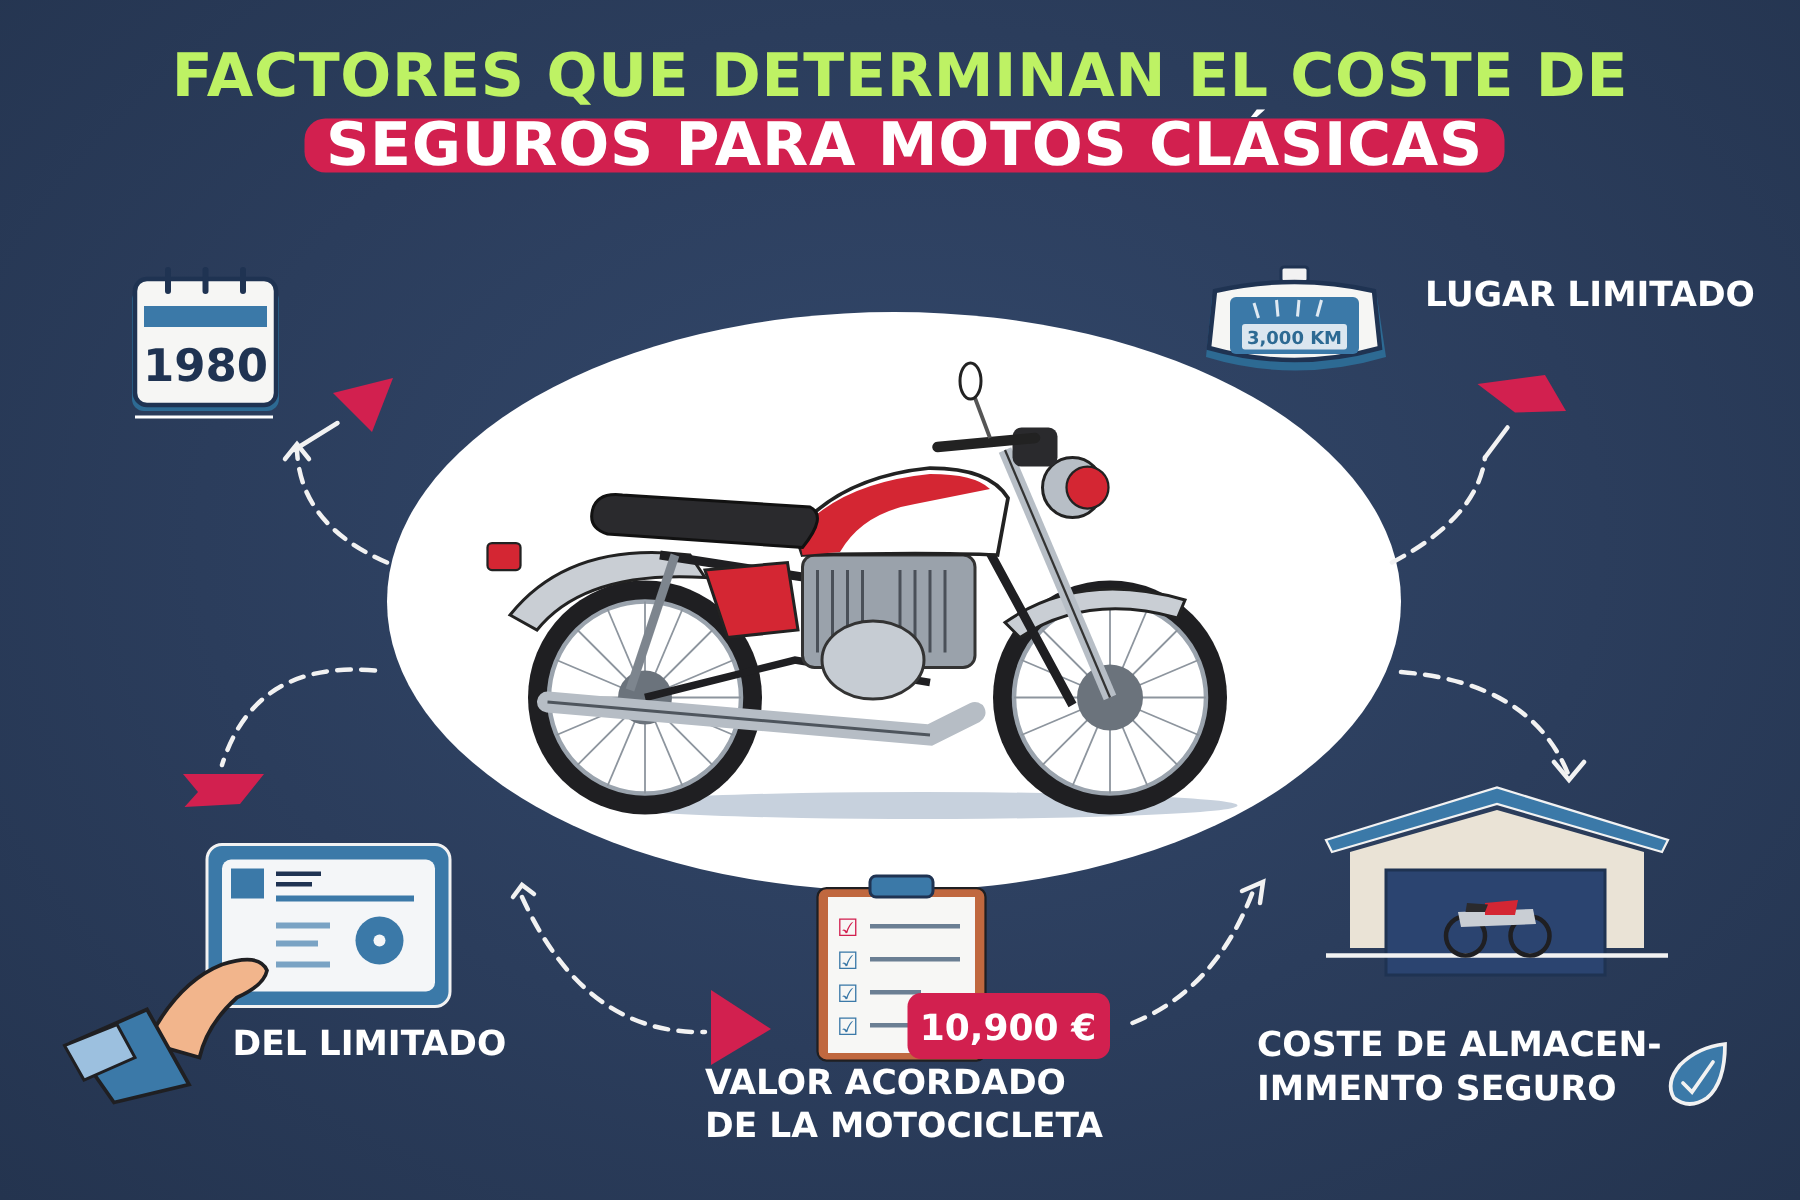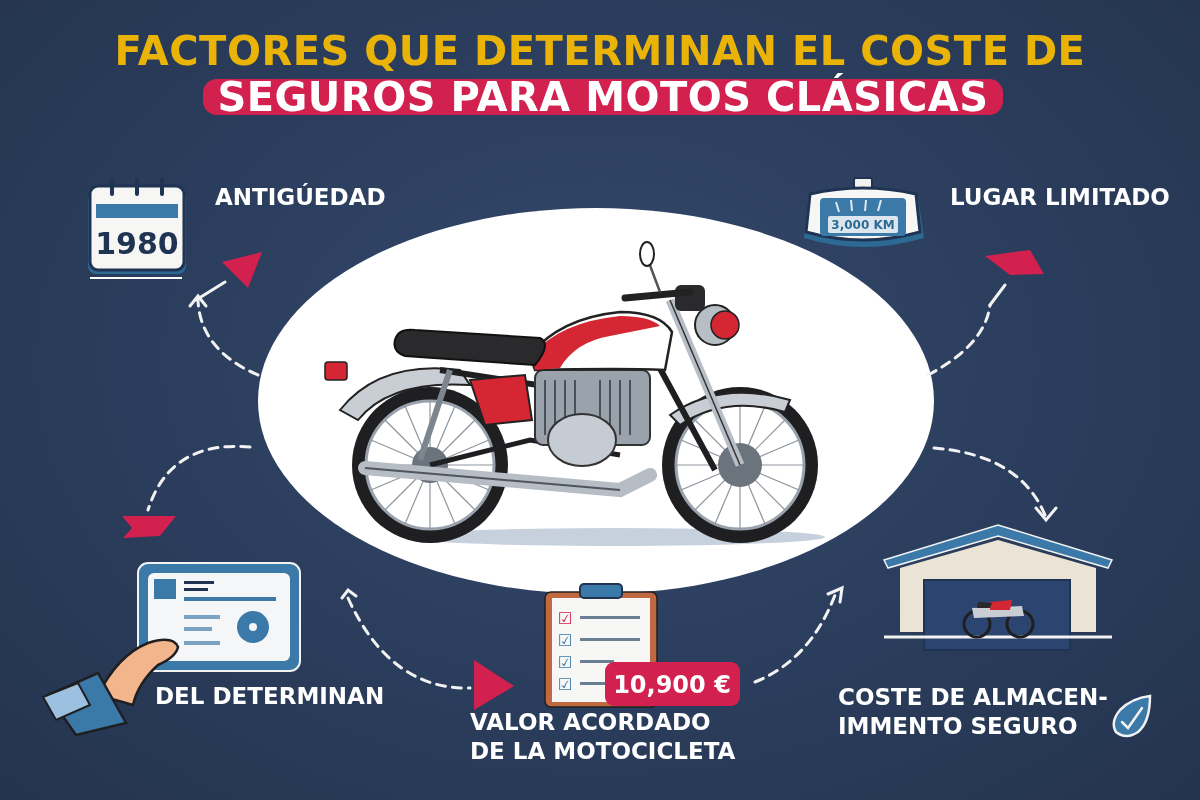--- a/index.html
+++ b/index.html
@@ -6,21 +6,21 @@
   body {
     width: 1200px; height: 800px; overflow: hidden; position: relative;
     background: #2c3f5f;
     background-image: radial-gradient(ellipse at 50% 45%, #33486b 0%, #2b3d5c 55%, #24344f 100%);
     font-family: "Liberation Sans", "DejaVu Sans", sans-serif;
     color: #ffffff;
   }
   .abs { position: absolute; }
   .title-line1 {
     left: 0; width: 1200px; top: 28px; text-align: center;
-    font-size: 40px; font-weight: bold; letter-spacing: 0.5px; color: #eab308;
+    font-size: 40px; font-weight: bold; letter-spacing: 0.5px; color: #bef264;
     font-family: "DejaVu Sans", sans-serif;
   }
   .title-banner {
     left: 203px; top: 79px; width: 800px; height: 36px;
     background: #d2204f; border-radius: 14px;
     display: flex; align-items: center; justify-content: center;
   }
   .title-line2 {
     font-size: 40px; font-weight: bold; color: #fff; letter-spacing: 0.5px;
     font-family: "DejaVu Sans", sans-serif;
@@ -129,21 +129,20 @@
   <rect x="6" y="14" width="98" height="82" rx="8" fill="#2d6a93"></rect>
   <rect x="8" y="8" width="94" height="84" rx="8" fill="#f6f6f4" stroke="#1f3352" stroke-width="3"></rect>
   <rect x="14" y="26" width="82" height="14" fill="#3b79a8"></rect>
   <line x1="30" y1="2" x2="30" y2="16" stroke="#1f3352" stroke-width="4" stroke-linecap="round"></line>
   <line x1="55" y1="2" x2="55" y2="16" stroke="#1f3352" stroke-width="4" stroke-linecap="round"></line>
   <line x1="80" y1="2" x2="80" y2="16" stroke="#1f3352" stroke-width="4" stroke-linecap="round"></line>
   <line x1="8" y1="100" x2="100" y2="100" stroke="#fff" stroke-width="2"></line>
   <text x="55" y="76" text-anchor="middle" font-family="DejaVu Sans, sans-serif" font-weight="bold" font-size="30" fill="#1f3352">1980</text>
 </svg>
 <div class="abs label" style="left:215px;top:183px">
-  <div>ANTIGÚEDAD</div>
 </div>
 
 <svg class="abs" style="left:796px;top:178px" width="135" height="90" viewBox="0 0 135 90">
   <rect x="58" y="0" width="18" height="10" rx="2" fill="#f2f2f2" stroke="#1f3352" stroke-width="2"></rect>
   <path d="M12 20 Q67 5 122 20 L128 60 Q67 78 8 60 Z" fill="#2d6a93"></path>
   <path d="M14 16 Q67 4 120 16 L124 54 Q67 70 10 54 Z" fill="#f6f6f4" stroke="#1f3352" stroke-width="3"></path>
   <rect x="24" y="20" width="86" height="38" rx="4" fill="#3b79a8"></rect>
   <g stroke="#dfe9f2" stroke-width="2">
     <line x1="40" y1="24" x2="43" y2="34"></line>
       <line x1="55" y1="22" x2="56" y2="33"></line>
@@ -168,21 +167,21 @@
   <rect x="146" y="72" width="28" height="4" fill="#7aa3c4"></rect>
   <rect x="146" y="86" width="36" height="4" fill="#7aa3c4"></rect>
   <circle cx="215" cy="72" r="16" fill="#3b79a8"></circle>
   <circle cx="215" cy="72" r="4" fill="#f4f6f8"></circle>
 
   <path d="M60 140 Q80 100 110 88 Q135 80 140 92 Q138 102 120 110 Q100 128 95 150 Z" fill="#f2b58c" stroke="#1f1f22" stroke-width="2.5"></path>
   <path d="M10 140 L60 118 L88 168 L38 180 Z" fill="#3b79a8" stroke="#1f1f22" stroke-width="2.5"></path>
   <path d="M5 142 L40 128 L52 150 L18 165 Z" fill="#9cc0df" stroke="#1f1f22" stroke-width="2"></path>
 </svg>
 <div class="abs label" style="left:155px;top:682px">
-  <div>DEL DETERMINAN</div>
+  <div>DEL LIMITADO</div>
 </div>
 
 <svg class="abs" style="left:540px;top:582px" width="210" height="130" viewBox="0 0 210 130">
   <rect x="5" y="10" width="112" height="115" rx="6" fill="#c0683f" stroke="#1f1f22" stroke-width="1.5"></rect>
   <rect x="12" y="16" width="98" height="104" fill="#f7f7f5"></rect>
   <rect x="40" y="2" width="42" height="14" rx="4" fill="#3b79a8" stroke="#1f3352" stroke-width="2"></rect>
   <g font-family="DejaVu Sans, sans-serif" font-size="16" font-weight="bold">
     <text x="18" y="42" fill="#d2204f">☑</text>
     <text x="18" y="64" fill="#3b79a8">☑</text>
     <text x="18" y="86" fill="#3b79a8">☑</text>

